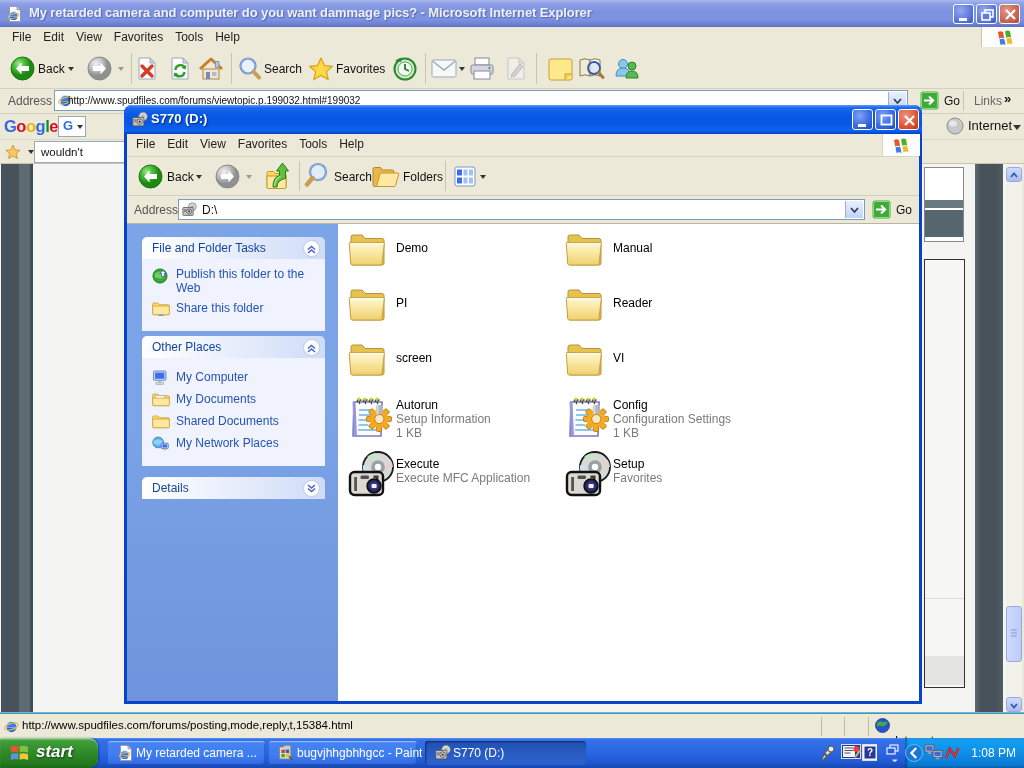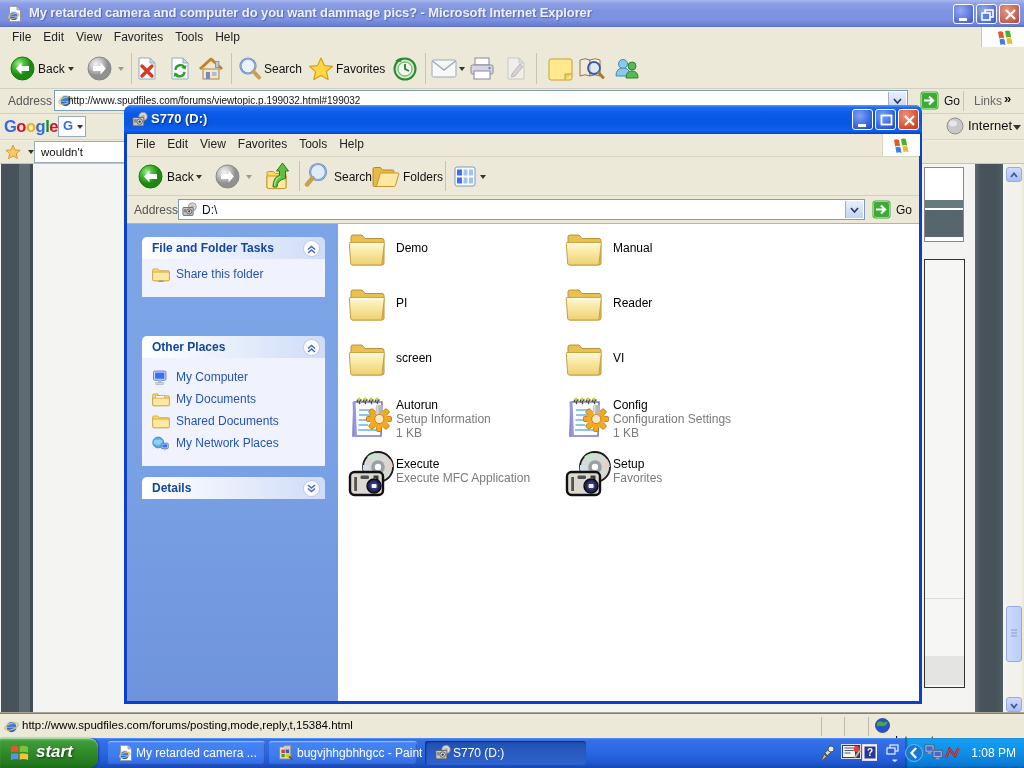--- a/index.html
+++ b/index.html
@@ -39,21 +39,21 @@
 #exp-title{position:absolute;left:0;top:0;width:798px;height:29px;border-radius:8px 8px 0 0;background:linear-gradient(180deg,#5e9bf8 0%,#1a6af2 9%,#0a5ae8 30%,#0856e2 62%,#0d63f0 88%,#0541c2 100%);}
 #exp-title .ttext{position:absolute;left:27px;top:6px;color:#fff;font-weight:bold;font-size:13px;text-shadow:1px 1px 1px rgba(0,20,80,.6);}
 #exp-body{position:absolute;left:3px;top:29px;width:792px;height:567px;background:#ece9d8;}
 #exp-menu{position:absolute;left:0;top:0;width:792px;height:22px;border-bottom:1px solid #d8d4c4;}
 #exp-tools{position:absolute;left:0;top:23px;width:792px;height:38px;border-bottom:1px solid #d4d0c0;}
 #exp-addr{position:absolute;left:0;top:62px;width:792px;height:27px;border-bottom:1px solid #b8b4a4;}
 #exp-content{position:absolute;left:0;top:90px;width:792px;height:477px;background:#fff;}
 #taskpane{position:absolute;left:0;top:0;width:211px;height:477px;background:linear-gradient(180deg,#7ca5e8 0%,#7ba3e6 40%,#6f94dd 100%);}
 .tp-box{position:absolute;left:15px;width:183px;border-radius:5px 5px 0 0;}
 .tp-head{height:22px;border-radius:5px 5px 0 0;background:linear-gradient(90deg,#ffffff 0%,#cfdcf8 100%);position:relative;}
-.tp-head .htext{position:absolute;left:10px;top:4px;font-size:12px;font-weight:bold;color:#13469c;}
+.tp-head .htext{position:absolute;left:10px;top:4px;font-size:12px;font-weight:normal;color:#13469c;}
 .tp-body{background:#f0f3fd;padding:8px 4px 8px 10px;}
 .tp-item{position:relative;margin-bottom:6px;font-size:12px;color:#2553b4;padding-left:24px;min-height:16px;}
 .tp-item svg{position:absolute;left:0;top:0;}
 
 .tile{position:absolute;}
 .tile .fname{font-size:12px;color:#000;white-space:nowrap;}
 .tile .fsub{font-size:12px;color:#7a7a78;white-space:nowrap;}
 .sep-v{position:absolute;width:1px;background:#c8c4b4;}
 .dd{display:inline-block;width:0;height:0;border-left:3px solid transparent;border-right:3px solid transparent;border-top:4px solid #333;vertical-align:middle;}
 .chev{position:absolute;right:5px;top:3px;}
@@ -575,20 +575,26 @@
       <div id="taskpane">
         <div class="tp-box" style="top:13px;">
           <div class="tp-head">
               <span class="htext">File and Folder Tasks</span>
             <span class="chev"><svg width="17" height="17">
                   <circle cx="8.5" cy="8.5" r="8" fill="#fff" stroke="#b8c8ee"></circle>
                   <path d="M5 9.5 l3.5 -3 l3.5 3 M5 13 l3.5 -3 l3.5 3" fill="none" stroke="#4866c8" stroke-width="1.6"></path>
                 </svg></span>
             </div>
           <div class="tp-body">
+            <div class="tp-item" style="min-height:27px"><svg width="17" height="17" viewBox="0 0 17 17">
+                  <circle cx="8" cy="9" r="7" fill="#38a838"></circle>
+                  <path d="M3 6.5 q4 -3 9.5 -0.5 q1 2.5 -1 4.5 q-4.5 2 -9 -0.5 z" fill="#70d060"></path>
+                  <circle cx="8" cy="9" r="7" fill="none" stroke="#1a7a1a"></circle>
+                  <path d="M11 3.5 l3.5 3 h-2 v3 h-3 v-3 h-2 z" fill="#e8f4ff" stroke="#3858a0" stroke-width="0.8"></path>
+                </svg>Publish this folder to the Web</div>
             <div class="tp-item"><svg width="18" height="15" viewBox="0 0 26 21">
                   <path d="M1 18 V4 q0 -1.5 1.5 -1.5 h6 l2 2.5 h13 q1.5 0 1.5 1.5 V18 q0 1.5 -1.5 1.5 h-21 q-1.5 0 -1.5 -1.5 z" fill="#ffd95e" stroke="#c8962a"></path>
                   <path d="M1 7 h24 V18 q0 1.5 -1.5 1.5 h-21 q-1.5 0 -1.5 -1.5 z" fill="#ffe9a2" stroke="#c8962a"></path>
                   <path d="M8 21 q5 -4 10 0 z" fill="#5890d8"></path>
                 </svg>Share this folder</div>
           </div>
         </div>
         <div class="tp-box" style="top:112px;">
           <div class="tp-head">
               <span class="htext">Other Places</span>

